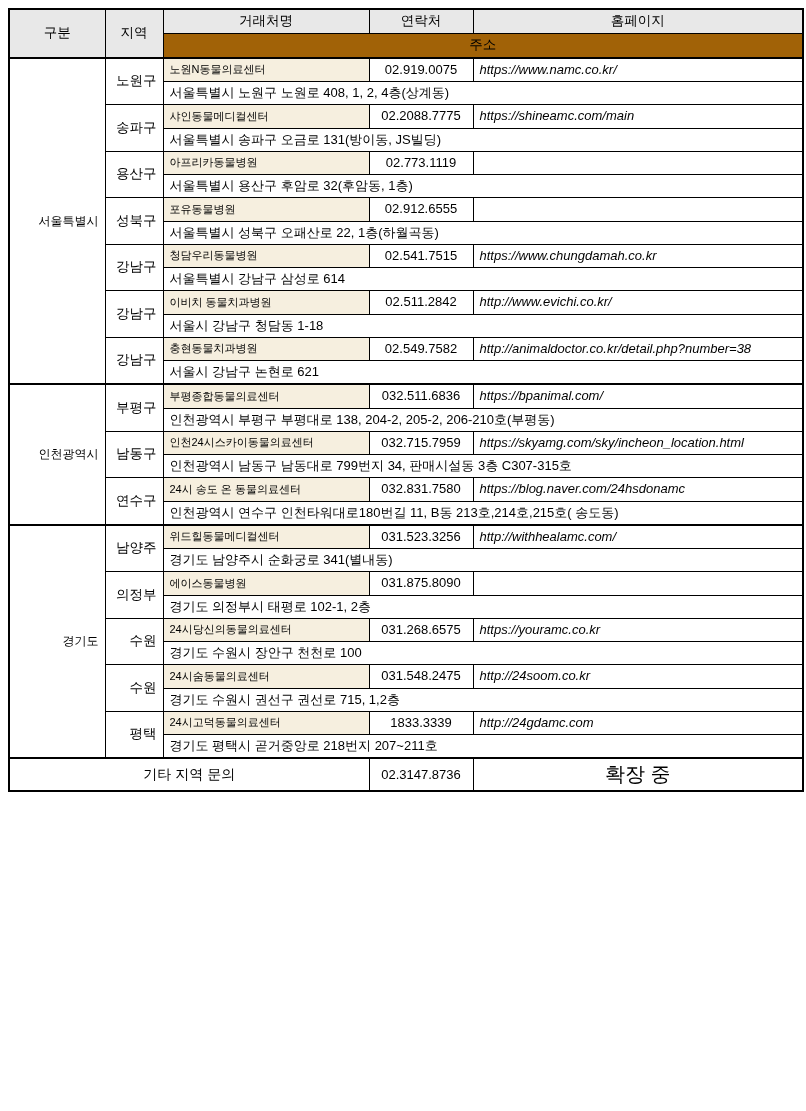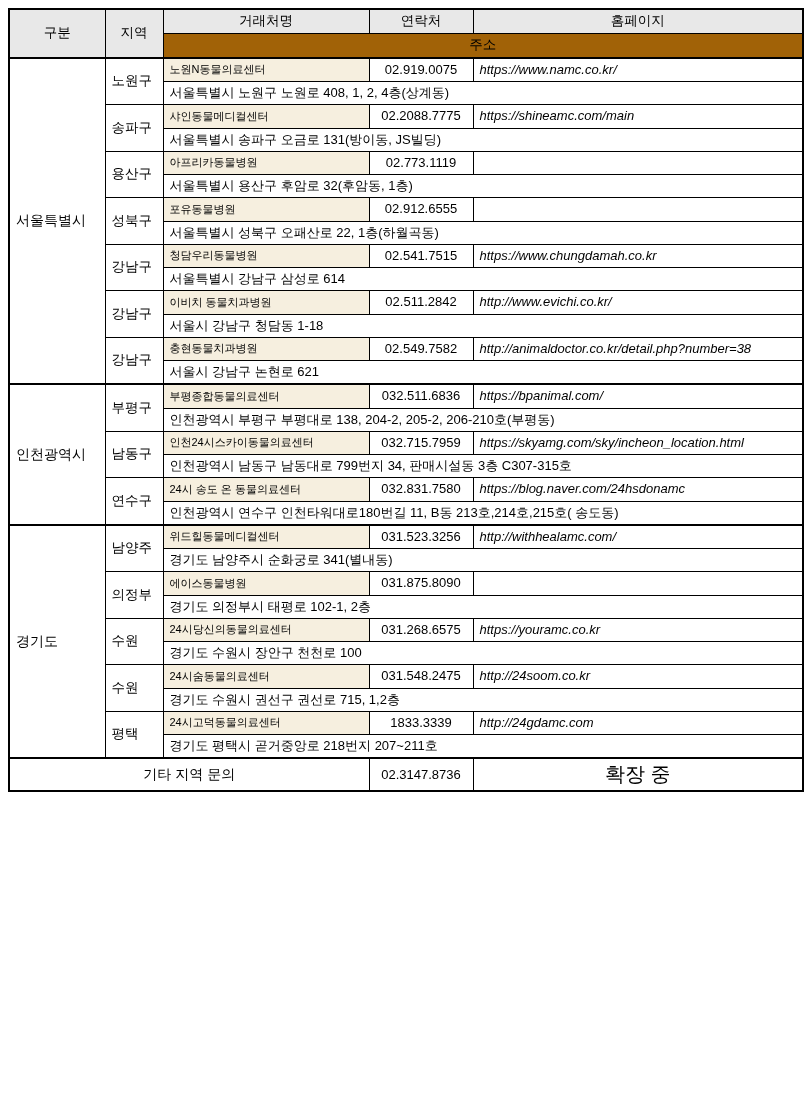--- a/index.html
+++ b/index.html
@@ -56,25 +56,25 @@
     background: #e8e8e8;
     text-align: center;
     font-size: 13.5px;
   }
   .hdr-sub {
     background: #a16207;
     text-align: center;
     font-size: 13.5px;
   }
   .region-cell {
-    text-align: left;
-    font-size: 14px;
+    text-align: right;
+    font-size: 12px;
   }
   .district-cell {
-    text-align: left;
+    text-align: right;
     font-size: 13.5px;
   }
   .name-cell {
     background: #f6efdf;
     text-align: left;
     font-size: 11px;
   }
   .phone-cell {
     text-align: center;
     font-size: 13px;

